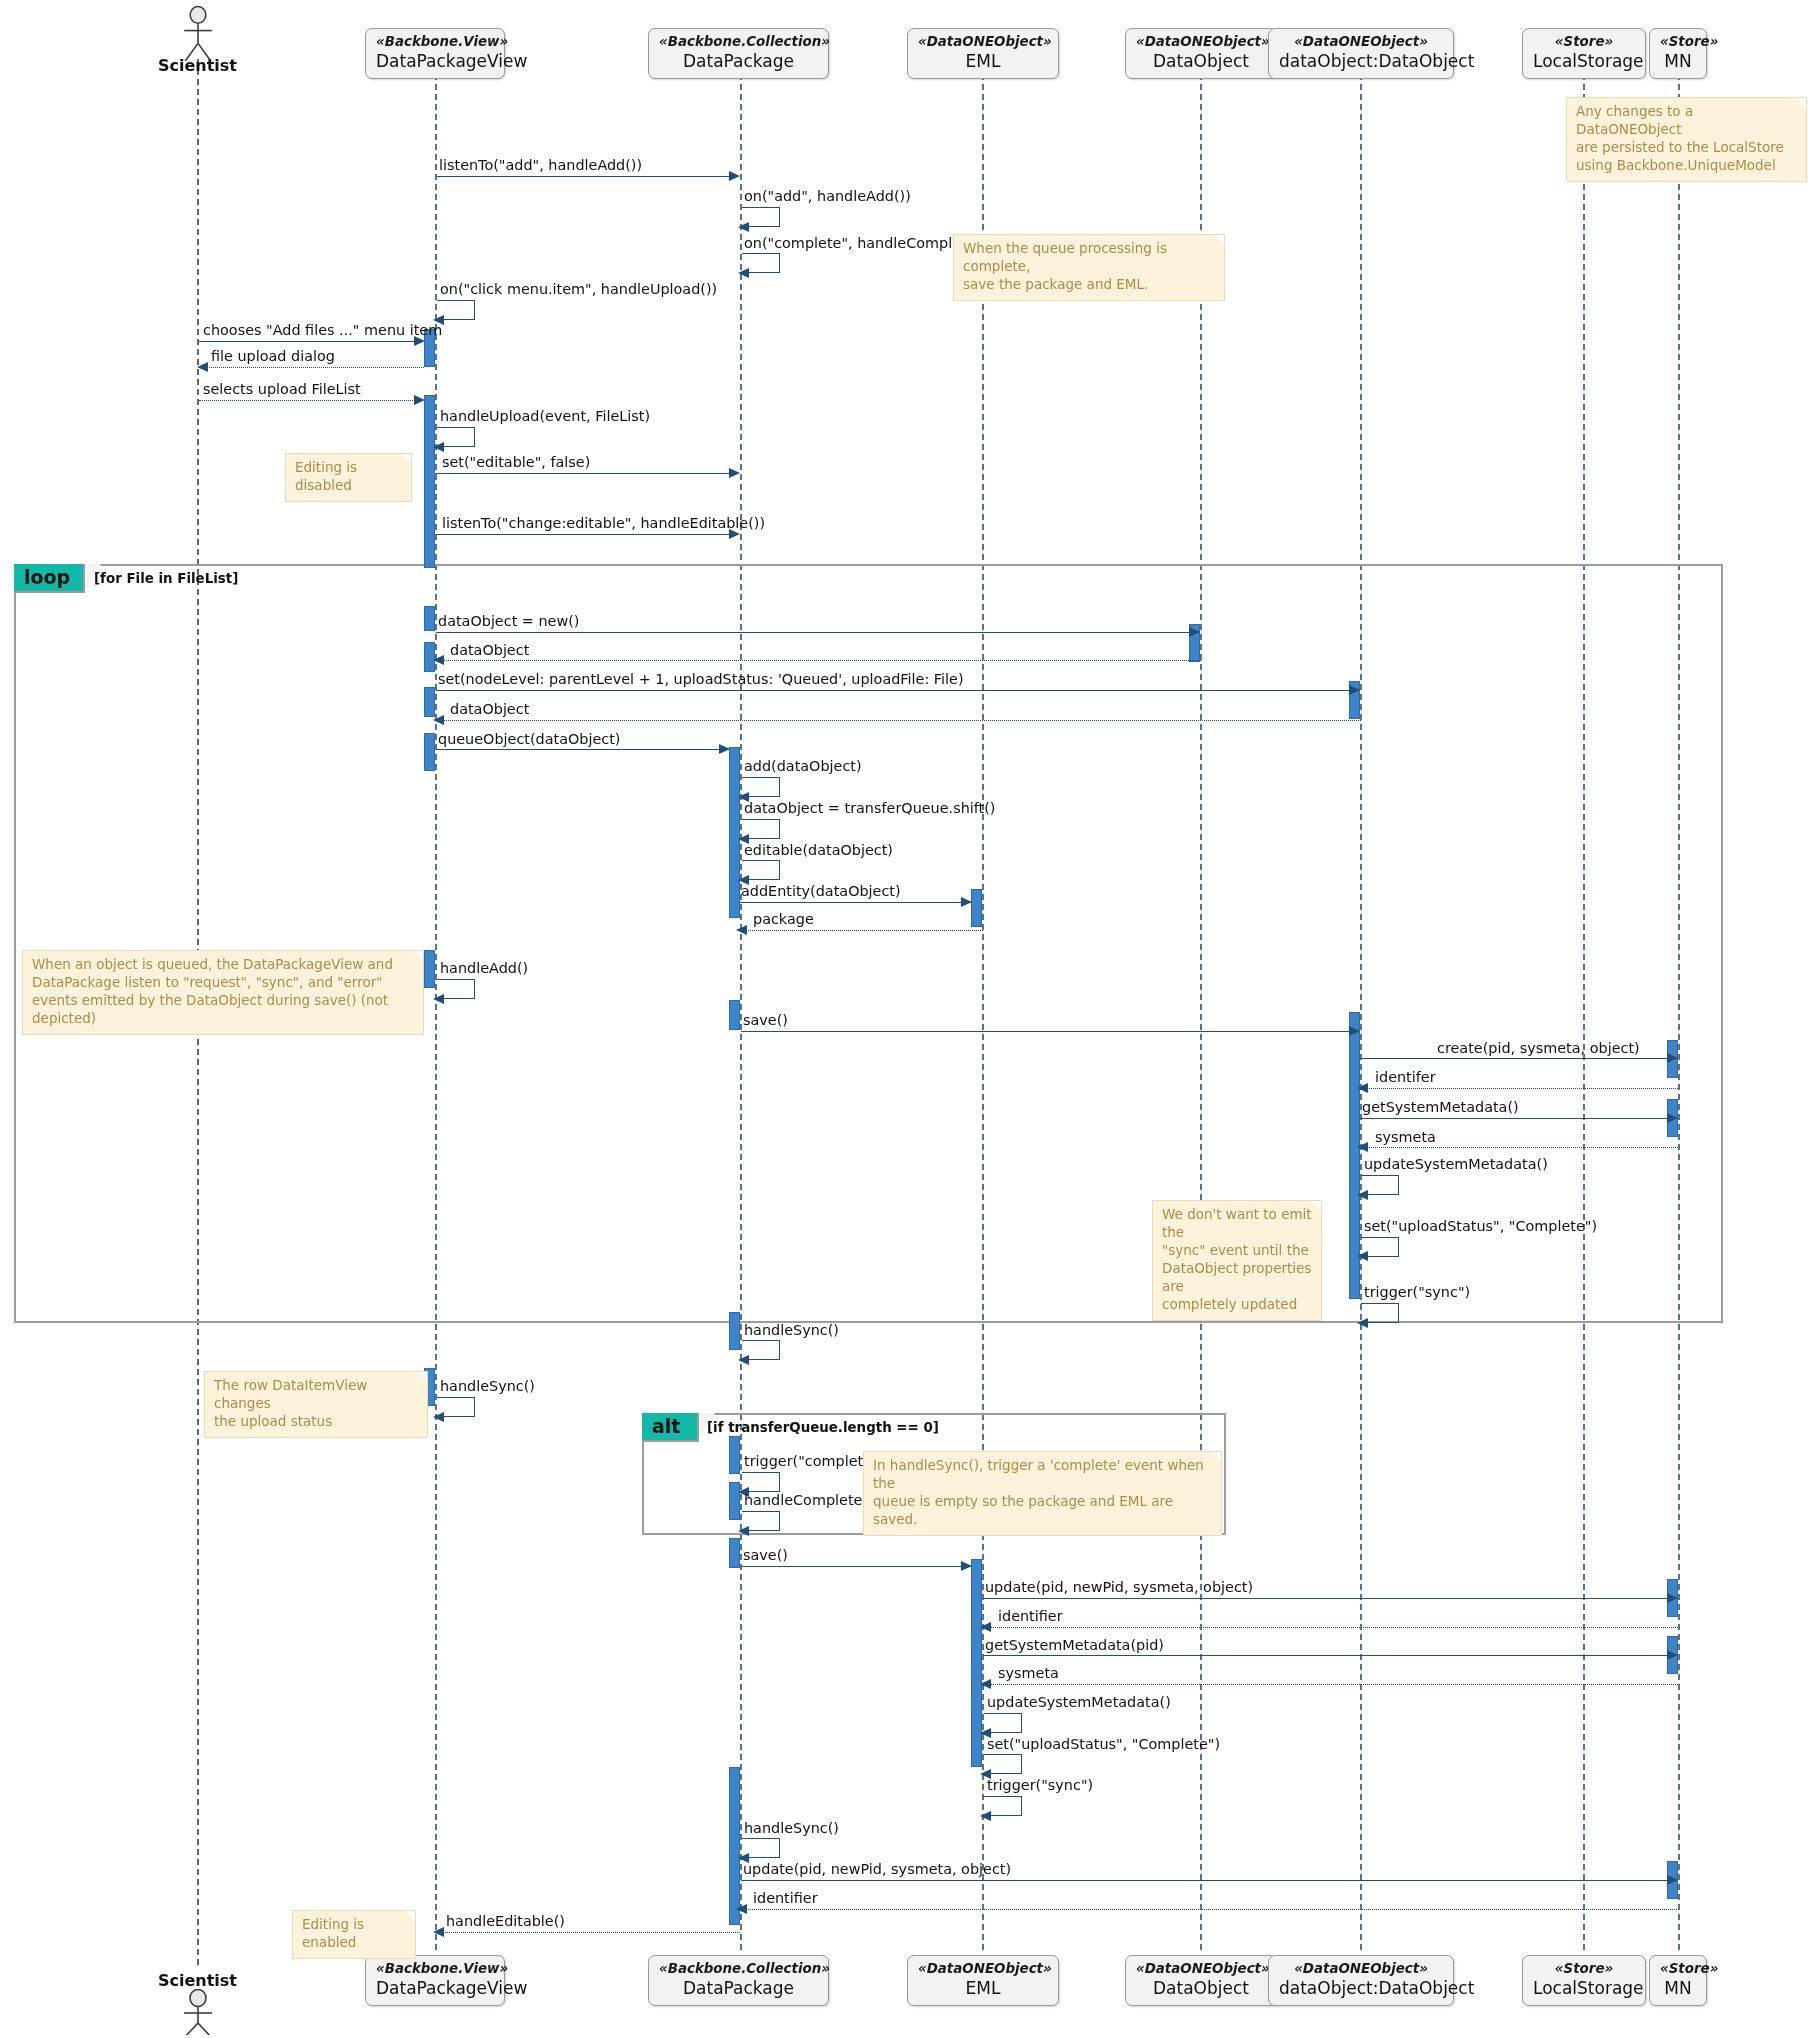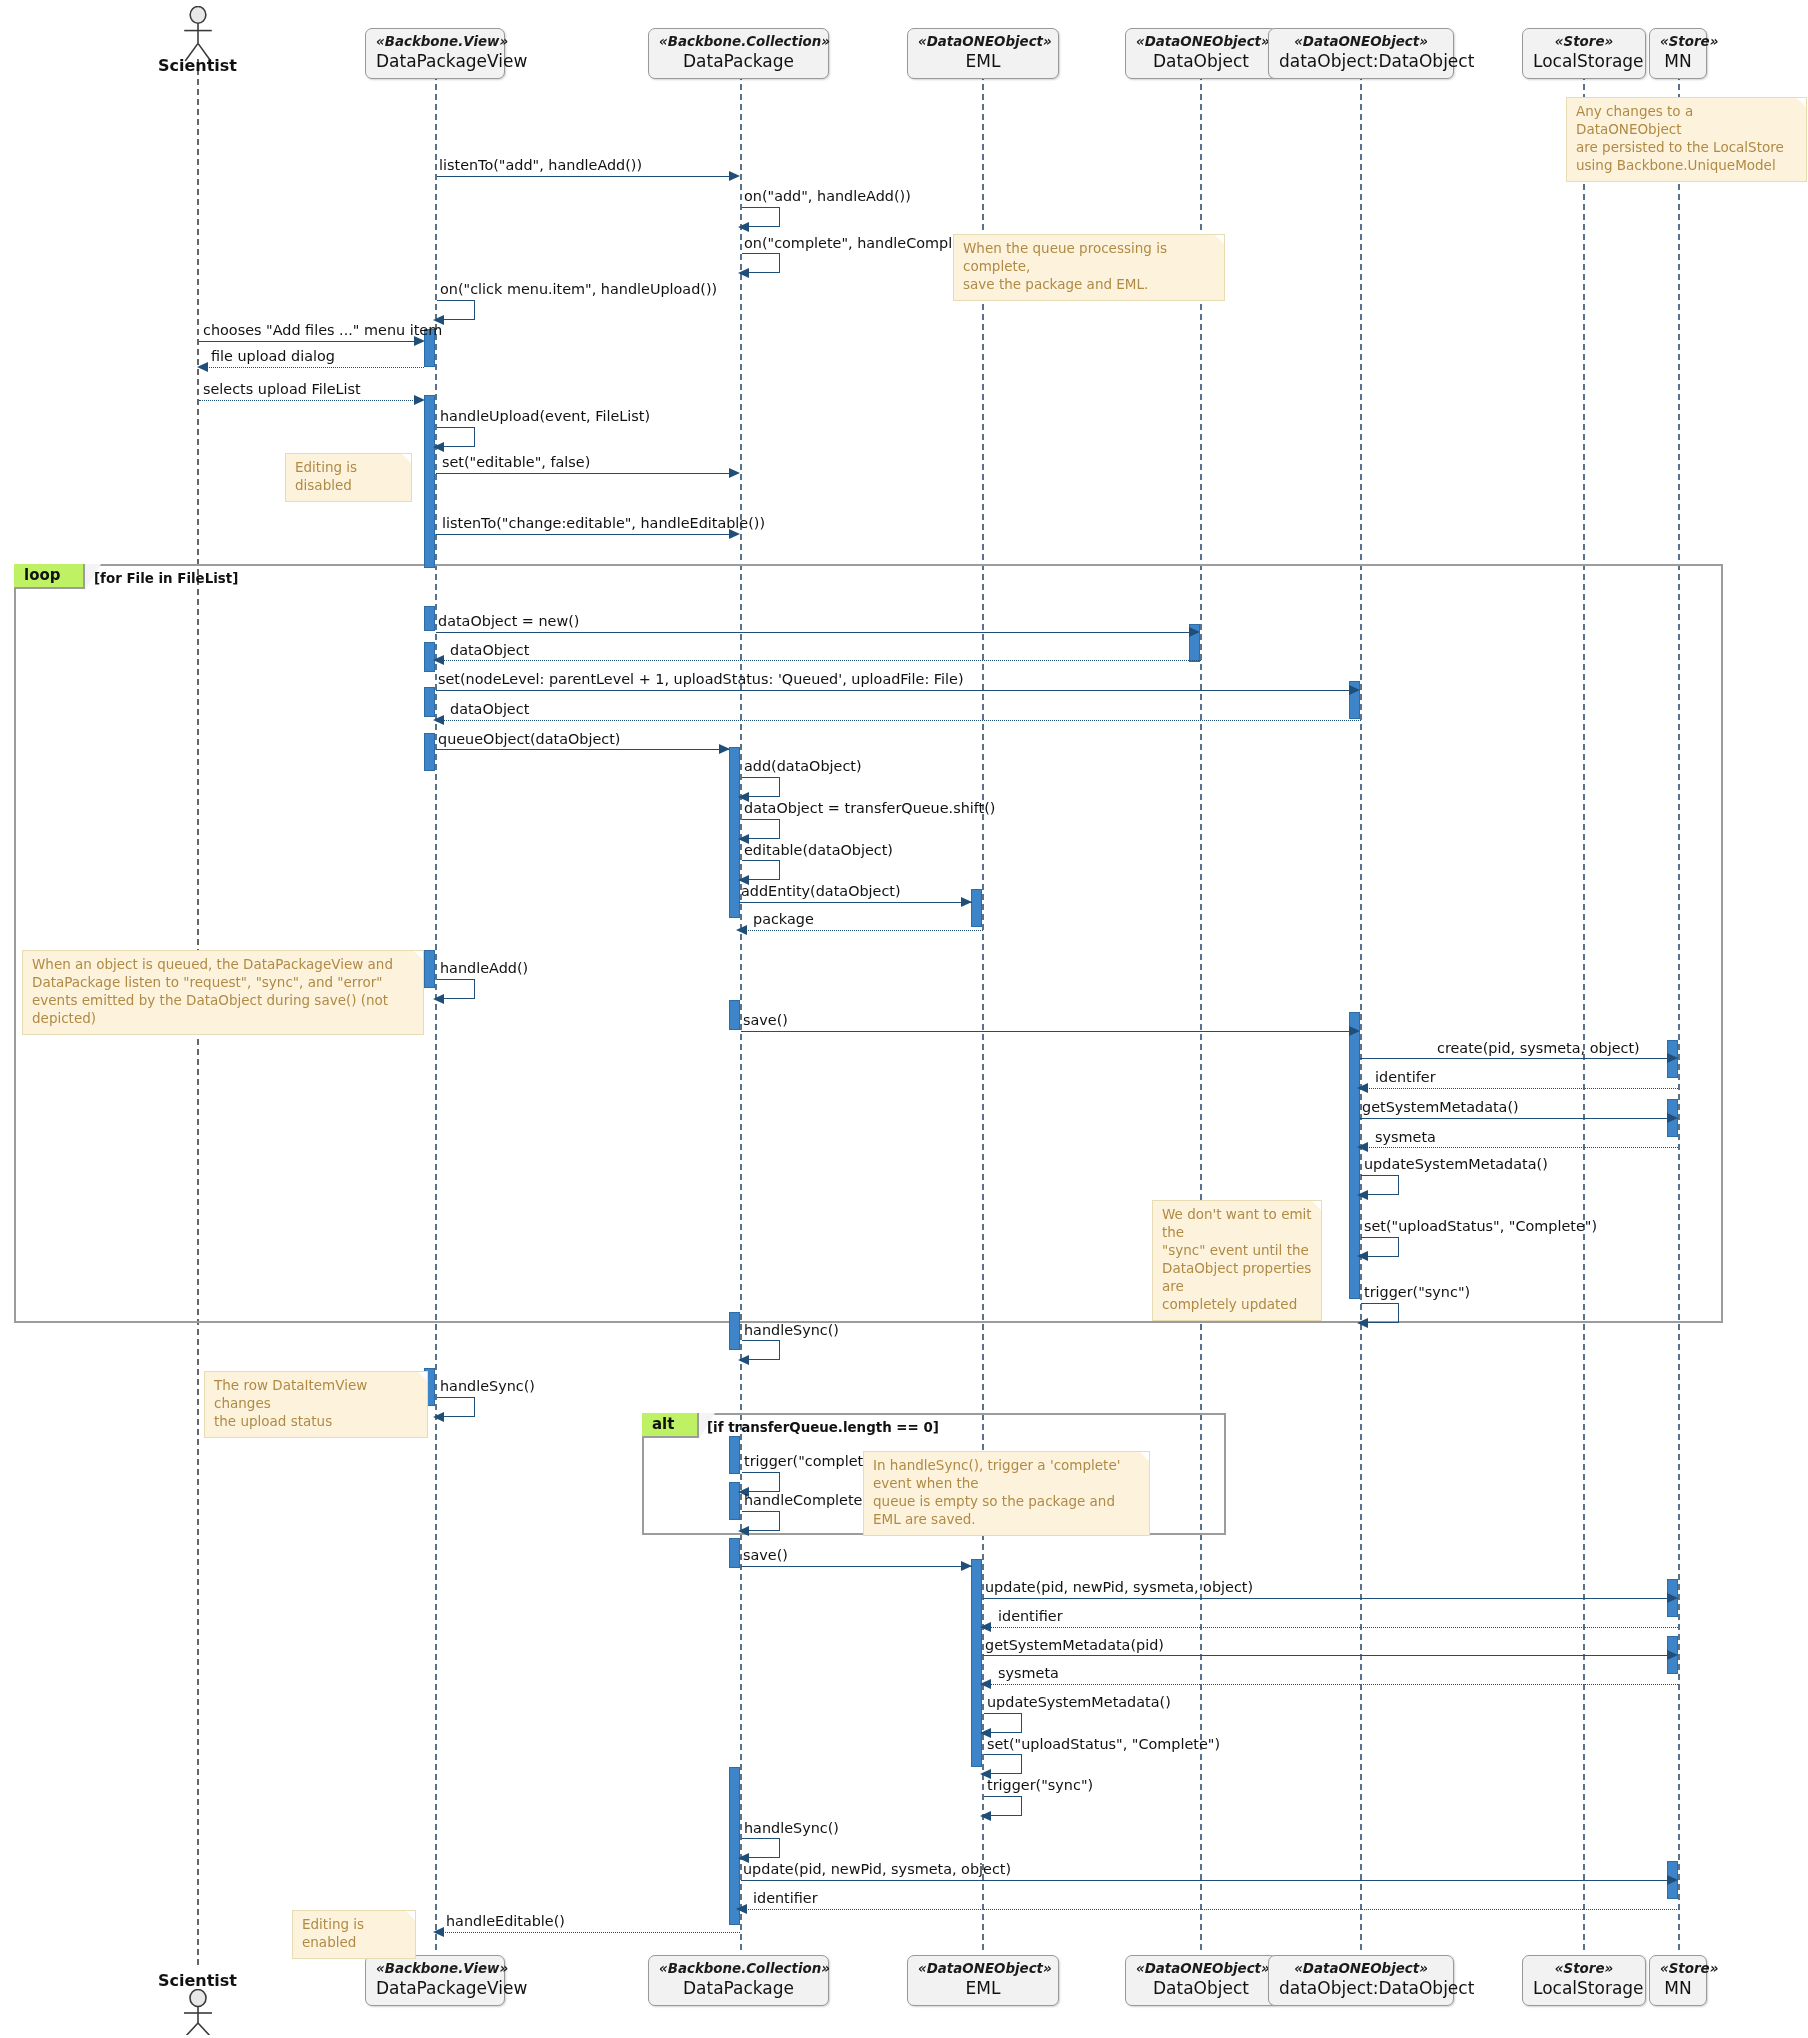--- a/index.html
+++ b/index.html
@@ -37,22 +37,22 @@
            width:38px;height:20px;}
 
   
   .note{position:absolute;box-sizing:border-box;background:#fdf3dd;border:1px solid #e8dcb5;
         color:#b08a45;font-size:13.5px;line-height:1.33;padding:5px 9px 6px 9px;white-space:pre-line;}
   .note:after{content:"";position:absolute;top:0;right:0;border-top:9px solid #fff;
         border-left:9px solid transparent;}
 
   
   .frag{position:absolute;box-sizing:border-box;border:2px solid #9c9c9c;background:transparent;}
-  .fragtab{position:absolute;box-sizing:border-box;background:#bef264;border:2px solid #9c9c9c;
-        border-top:none;border-left:none;font-size:15px;font-weight:bold;color:#111;
+  .fragtab{position:absolute;box-sizing:border-box;background:#14b8a6;border:2px solid #9c9c9c;
+        border-top:none;border-left:none;font-size:19px;font-weight:bold;color:#111;
         padding:2px 16px 3px 10px;}
   .fragtab:after{content:"";position:absolute;right:-1px;top:0;}
   .fraglabel{position:absolute;font-size:13.4px;font-weight:bold;color:#111;white-space:nowrap;}
 </style>
 </head>
 <body>
 
 <div id="diagram">
 
   <div class="lifeline actor-line" style="left:197px;top:59px;height:1906px;"></div>
@@ -377,18 +377,18 @@
   <div class="note" style="left:285px;top:453px;width:127px;">Editing is disabled</div>
   <div class="note" style="left:22px;top:950px;width:402px;">When an object is queued, the DataPackageView and
 DataPackage listen to "request", "sync", and "error"
 events emitted by the DataObject during save() (not depicted)</div>
   <div class="note" style="left:1152px;top:1200px;width:170px;">We don't want to emit the
 "sync" event until the
 DataObject properties are
 completely updated</div>
   <div class="note" style="left:204px;top:1371px;width:224px;">The row DataItemView changes
 the upload status</div>
-  <div class="note" style="left:863px;top:1451px;width:287px;">In handleSync(), trigger a 'complete' event when the
+  <div class="note" style="left:863px;top:1451px;width:359px;">In handleSync(), trigger a 'complete' event when the
 queue is empty so the package and EML are saved.</div>
   <div class="note" style="left:292px;top:1910px;width:124px;">Editing is enabled</div>
 
 </div>
 
 
 </body></html>

